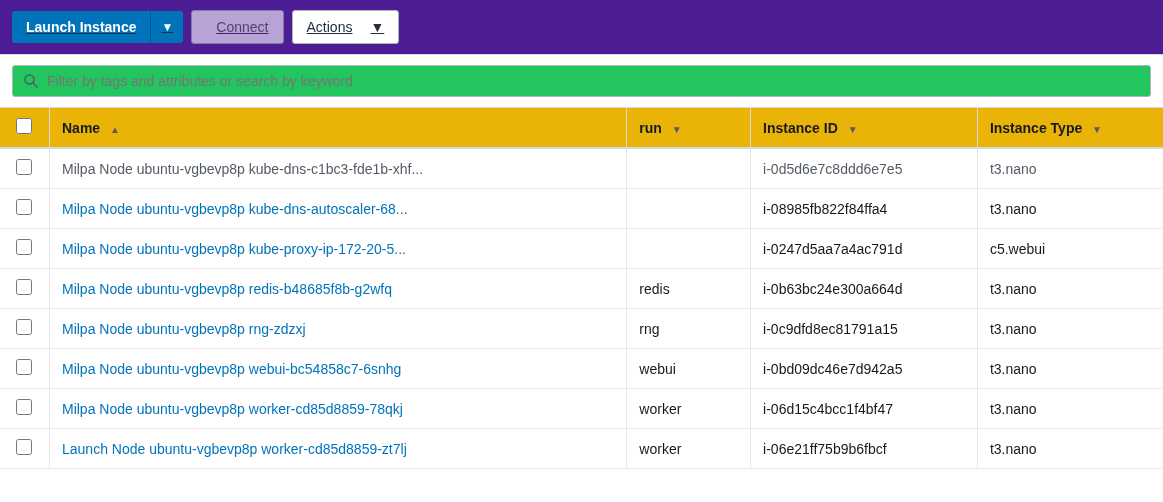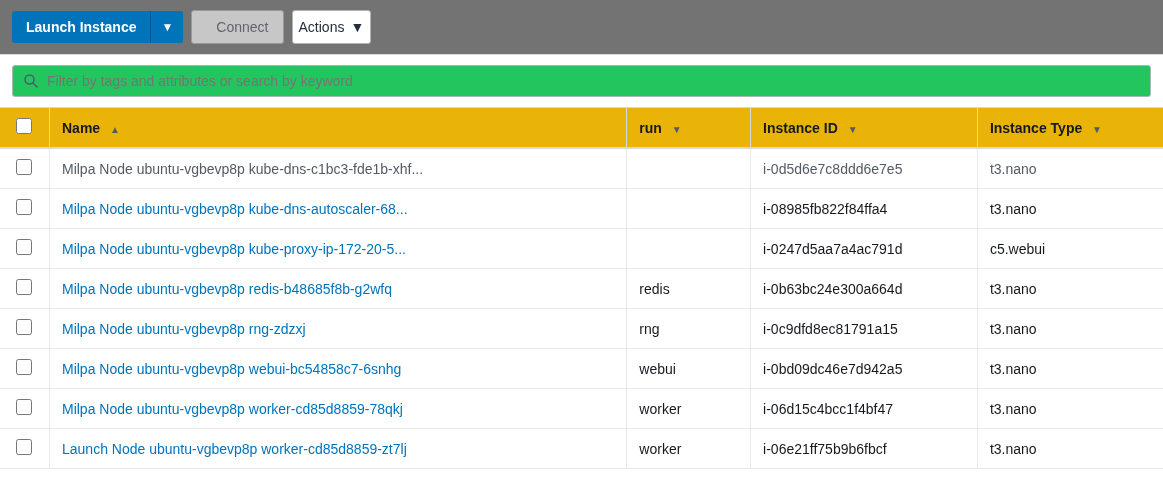--- a/index.html
+++ b/index.html
@@ -10,21 +10,22 @@
       color: #232f3e;
     }
 
     
     .toolbar {
       display: flex;
       align-items: center;
       padding: 10px 12px;
       border-bottom: 1px solid #d5dbdb;
       gap: 8px;
-      background: #737373;
+      background: #4c1d95;
+      text-decoration: underline;
     }
 
     .launch-btn-group {
       display: flex;
       align-items: stretch;
     }
 
     .launch-btn-main {
       background: #0073bb;
       color: #fff;
@@ -60,27 +61,27 @@
     .connect-btn:disabled {
       opacity: 0.6;
       cursor: default;
       padding-left: 24px;
     }
 
     .actions-btn {
       background: #fff;
       color: #232f3e;
       border: 1px solid #aab7b8;
-      padding: 8px 6px;
+      padding: 8px 14px;
       font-size: 14px;
       cursor: pointer;
       border-radius: 3px;
       display: flex;
       align-items: center;
-      gap: 6px;
+      gap: 18px;
     }
 
     
     .search-bar {
       padding: 10px 12px;
       border-bottom: 1px solid #d5dbdb;
     }
 
     .search-input-wrapper {
       display: flex;

